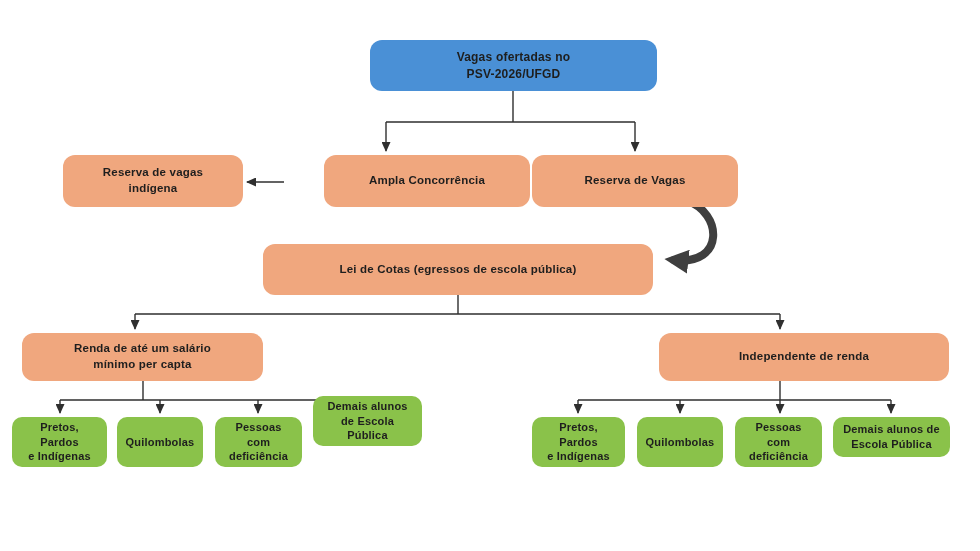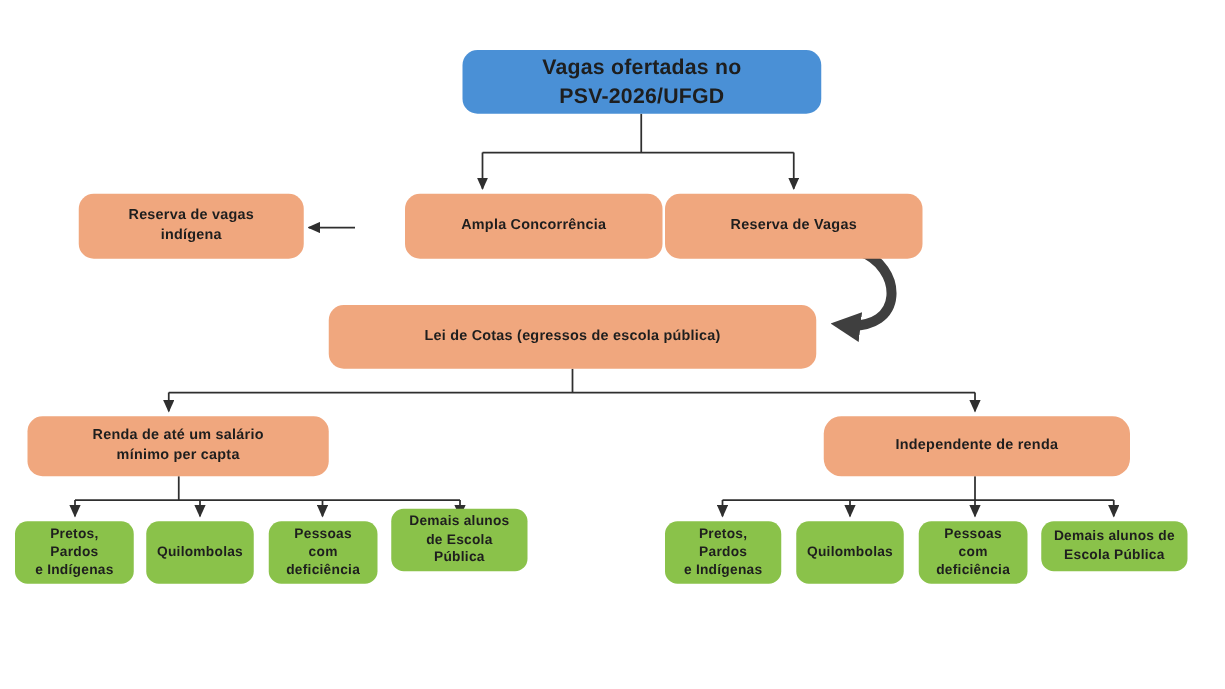--- a/index.html
+++ b/index.html
@@ -38,35 +38,35 @@
     font-weight: bold;
     font-size: 11px;
     line-height: 1.35;
     letter-spacing: 0.2px;
     color: var(--text, #1e1e1e);
     white-space: pre-line;
     border-radius: 12px;
     box-sizing: border-box;
     padding: 4px 8px;
   }
-  .root   { background: var(--root-fill, #4a90d6); font-size: 17px; }
+  .root   { background: var(--root-fill, #4a90d6); font-size: 12px; }
   .branch { background: var(--branch-fill, #f0a77e); font-size: 11.5px; }
   .leaf   { background: var(--leaf-fill, #8ac24a); border-radius: 10px; font-size: 11px; }
 
   #n-root     { left: 370px; top: 40px;  width: 287px; height: 51px; }
   #n-indigena { left: 63px;  top: 155px; width: 180px; height: 52px; }
   #n-ampla    { left: 284px; top: 155px; width: 206px; height: 52px; margin-left: 40px; }
   #n-reserva  { left: 532px; top: 155px; width: 206px; height: 52px; }
   #n-lei      { left: 263px; top: 244px; width: 390px; height: 51px; }
   #n-renda    { left: 22px;  top: 333px; width: 241px; height: 48px; }
-  #n-indep    { left: 659px; top: 333px; width: 245px; height: 48px; border-radius: 14px; }
+  #n-indep    { left: 659px; top: 333px; width: 290px; height: 48px; }
   #l-l1 { left: 12px;  top: 417px; width: 95px;  height: 50px; }
   #l-l2 { left: 117px; top: 417px; width: 86px;  height: 50px; }
   #l-l3 { left: 215px; top: 417px; width: 87px;  height: 50px; }
-  #l-l4 { left: 313px; top: 407px; width: 109px; height: 50px; }
+  #l-l4 { left: 313px; top: 396px; width: 109px; height: 50px; }
   #l-r1 { left: 532px; top: 417px; width: 93px;  height: 50px; }
   #l-r2 { left: 637px; top: 417px; width: 86px;  height: 50px; }
   #l-r3 { left: 735px; top: 417px; width: 87px;  height: 50px; }
   #l-r4 { left: 833px; top: 417px; width: 117px; height: 40px; }
 </style>
 </head>
 <body>
 
 <div class="canvas">
 

